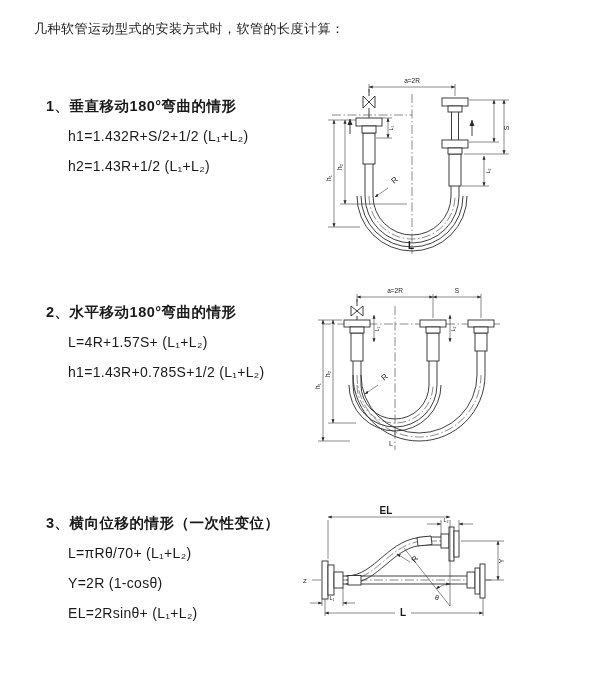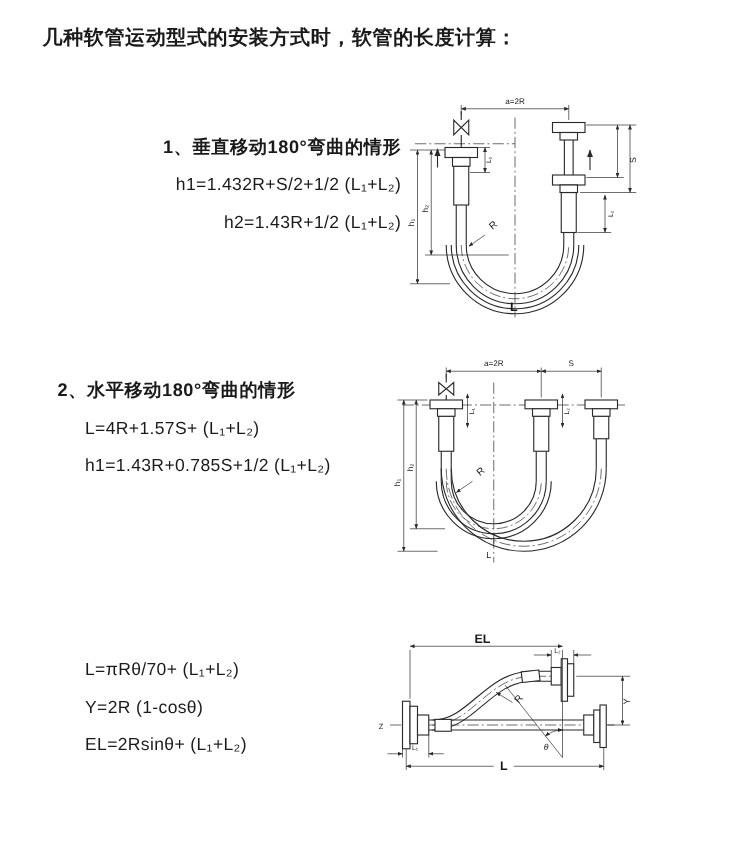--- a/index.html
+++ b/index.html
@@ -2,40 +2,40 @@
 <html><head>
 <meta charset="utf-8">
 <style>
   html,body{margin:0;padding:0;}
   body{
     width:600px;height:675px;position:relative;background:#ffffff;
     font-family:"Liberation Sans","DejaVu Sans",sans-serif;color:#1a1a1a;
     overflow:hidden;
   }
   .title{
-    position:absolute;left:34px;top:20px;font-size:16px;font-weight:bold;
+    position:absolute;left:34px;top:20px;font-size:13px;font-weight:normal;
     letter-spacing:0.5px;white-space:nowrap;
   }
   .section{position:absolute;left:46px;width:275px;}
   .heading{font-size:14.5px;font-weight:bold;letter-spacing:0.5px;height:18px;white-space:nowrap;}
   .formula{font-size:14px;margin:12px 0 0 22px;line-height:18px;letter-spacing:0.3px;white-space:nowrap;}
   .diagram{position:absolute;}
   svg{display:block;}
   svg text{font-family:"Liberation Sans","DejaVu Sans",sans-serif;fill:#1b1b1b;}
   .ln{stroke:#2a2a2a;stroke-width:0.9;fill:none;}
   .thin{stroke:#2a2a2a;stroke-width:0.55;fill:none;}
   .cl{stroke:#2a2a2a;stroke-width:0.55;fill:none;stroke-dasharray:9 2.5 1.5 2.5;}
   .fl{fill:#ffffff;stroke:#2a2a2a;stroke-width:0.9;}
 </style>
 </head>
 <body>
 
 <div class="title">几种软管运动型式的安装方式时，软管的长度计算：</div>
 
-<div class="section" style="top:108px;text-align:right;">
+<div class="section" style="top:97px;">
   <div class="heading">1、垂直移动180°弯曲的情形</div>
   <div class="formula">h1=1.432R+S/2+1/2 (L₁+L₂)</div>
   <div class="formula">h2=1.43R+1/2 (L₁+L₂)</div>
 </div>
 
 <div class="diagram" style="left:312px;top:72px;">
 <svg width="288" height="190" viewBox="0 0 288 190">
   <defs>
     <marker id="arr1" viewBox="0 0 10 8" refX="9.5" refY="4" markerWidth="7" markerHeight="5.6" orient="auto-start-reverse">
       <path d="M0,0 L10,4 L0,8 Z" fill="#2a2a2a"></path>
@@ -217,20 +217,21 @@
     <line class="thin" x1="68" y1="103" x2="55" y2="112" marker-end="url(#arr2)"></line>
     <text x="74" y="99" font-size="8" transform="rotate(-40 74 99)">R</text>
 
     <line class="thin" x1="85" y1="145" x2="85" y2="153"></line>
     <text x="79" y="164" font-size="7">L</text>
   </g>
 </svg>
 </div>
 
 <div class="section" style="top:514px;">
+  <div class="heading">3、横向位移的情形（一次性变位）</div>
   <div class="formula">L=πRθ/70+ (L₁+L₂)</div>
   <div class="formula">Y=2R (1-cosθ)</div>
   <div class="formula">EL=2Rsinθ+ (L₁+L₂)</div>
 </div>
 
 <div class="diagram" style="left:298px;top:503px;">
 <svg width="302" height="142" viewBox="0 0 302 142">
   <defs>
     <marker id="arr3" viewBox="0 0 10 8" refX="9.5" refY="4" markerWidth="7" markerHeight="5.6" orient="auto-start-reverse">
       <path d="M0,0 L10,4 L0,8 Z" fill="#2a2a2a"></path>

